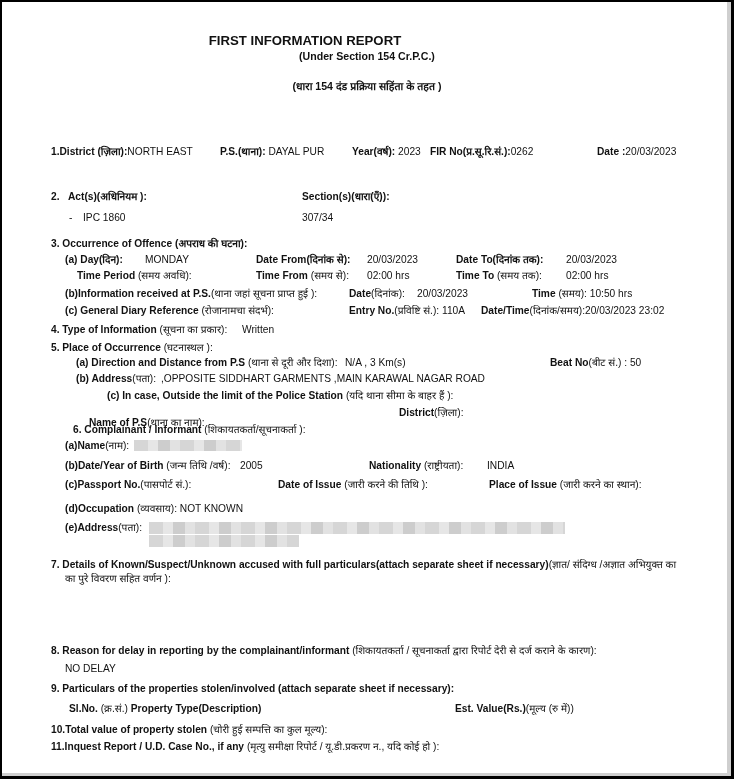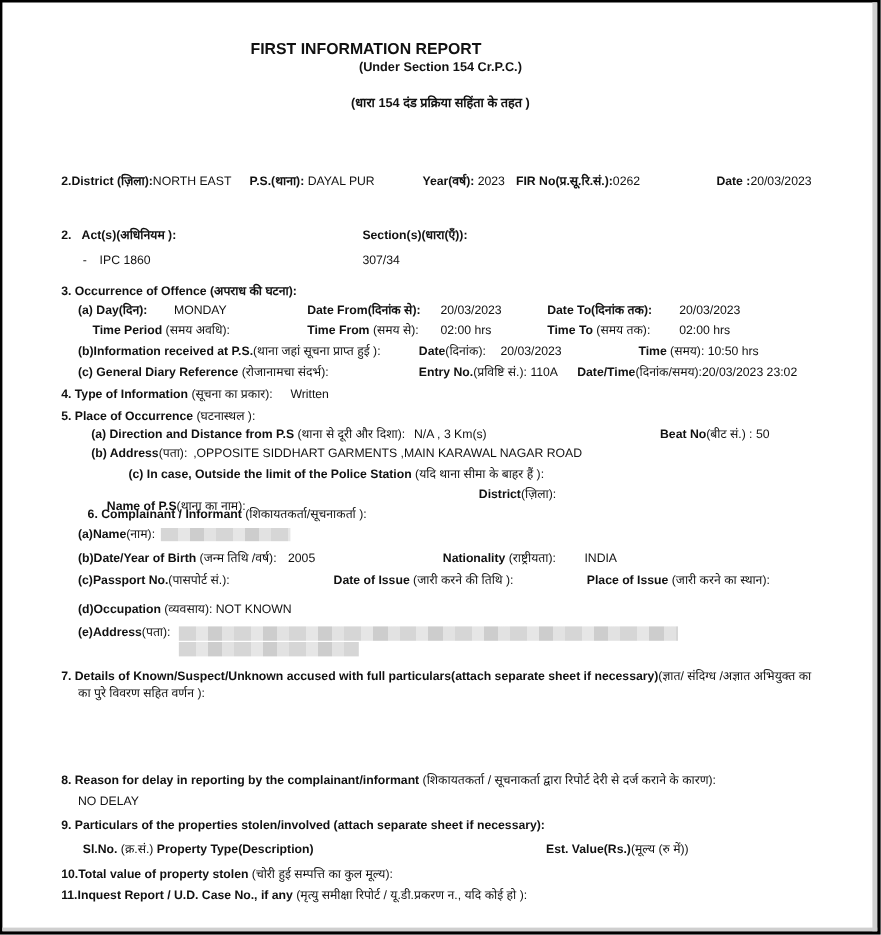--- a/index.html
+++ b/index.html
@@ -20,23 +20,23 @@
 
 <div class="frame"></div>
 <div class="shadow-r"></div>
 <div class="shadow-b"></div>
 
 <div class="t title" style="left:0;width:610px;text-align:center;top:35px;">FIRST INFORMATION REPORT</div>
 <div class="t sub" style="left:0;width:734px;text-align:center;top:50px;">(Under Section 154 Cr.P.C.)</div>
 <div class="t sub" style="left:0;width:734px;text-align:center;top:80px;">(धारा 154 दंड प्रक्रिया सहिंता के तहत  )</div>
 
 <div class="t" style="left:51px;top:146px;">
-  <span class="b">2.District (ज़िला):</span><span>NORTH EAST</span>
+  <span class="b">1.District (ज़िला):</span><span>NORTH EAST</span>
 </div>
-<div class="t" style="left:208px;top:146px;">
+<div class="t" style="left:220px;top:146px;">
   <span class="b">P.S.(थाना):</span><span> DAYAL PUR</span>
 </div>
 <div class="t" style="left:352px;top:146px;">
   <span class="b">Year(वर्ष):</span><span> 2023</span>
 </div>
 <div class="t" style="left:430px;top:146px;">
   <span class="b">FIR No(प्र.सू.रि.सं.):</span><span>0262</span>
 </div>
 <div class="t" style="left:597px;top:146px;">
   <span class="b">Date :</span><span>20/03/2023</span>

